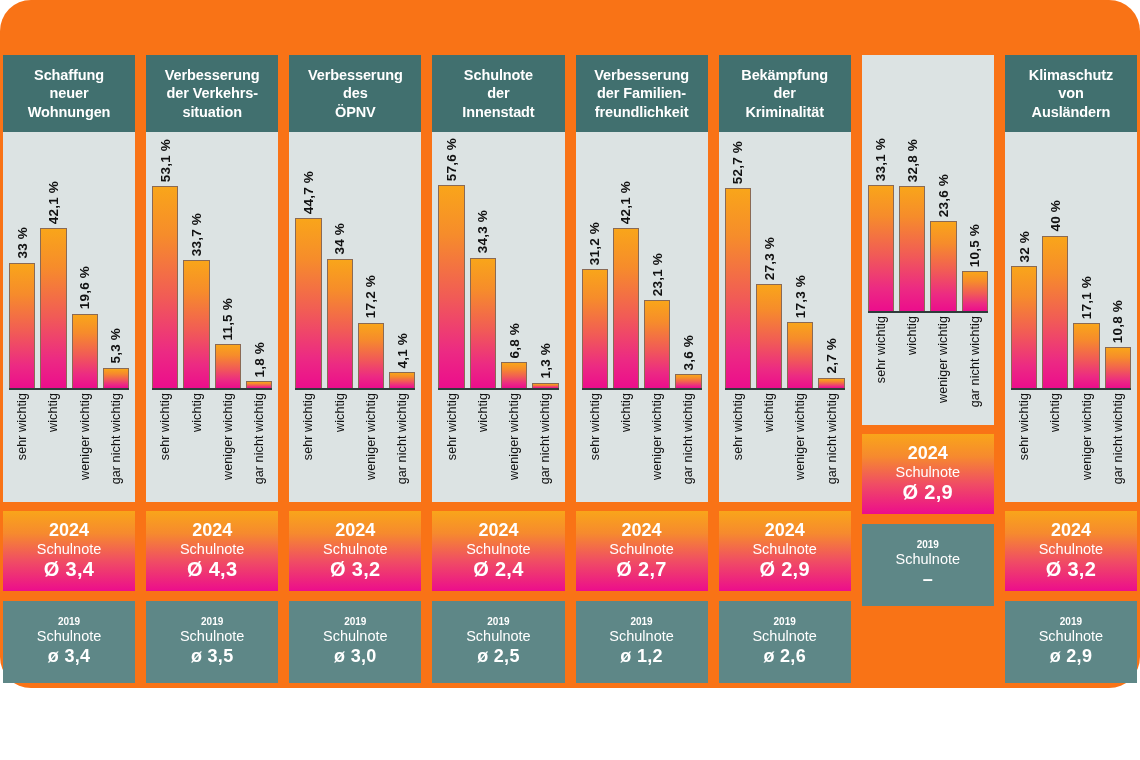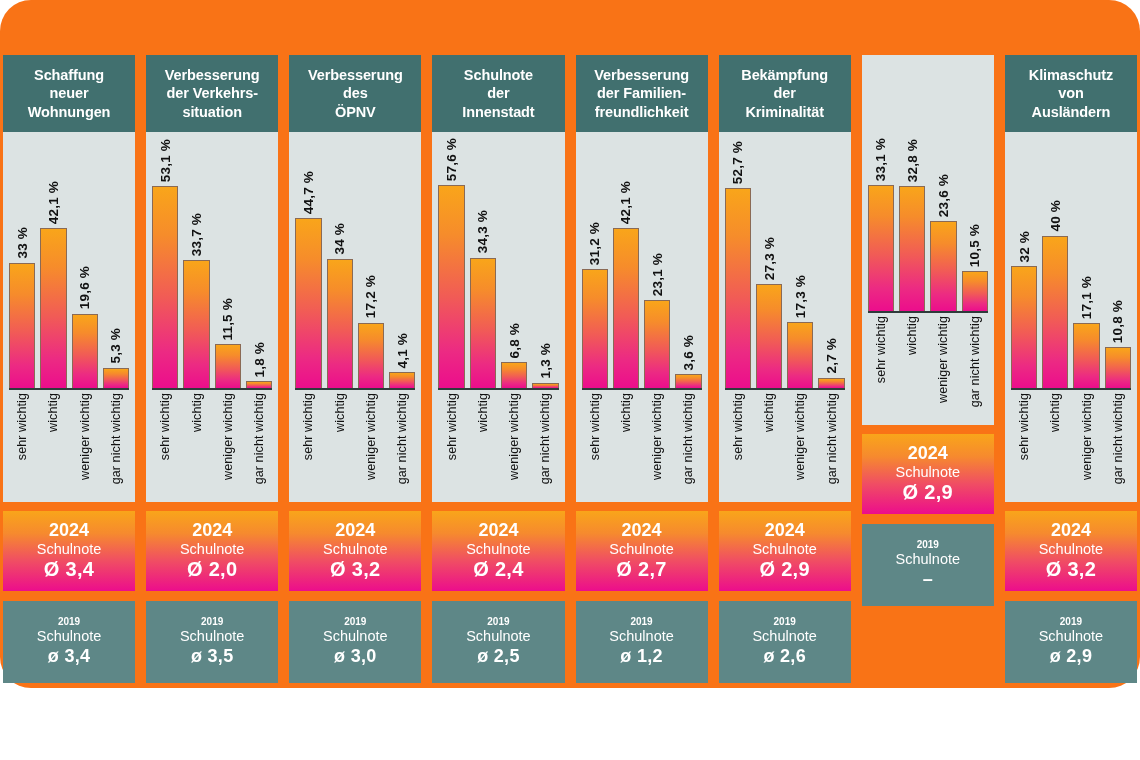--- a/index.html
+++ b/index.html
@@ -241,21 +241,21 @@
               <div class="cat-label">weniger wichtig</div>
             </div>
             <div class="cat-slot">
               <div class="cat-label">gar nicht wichtig</div>
             </div>
           </div>
         </div>
         <div class="note-2024">
           <div class="yr">2024</div>
           <div class="lbl">Schulnote</div>
-          <div class="grade">Ø 2,0</div>
+          <div class="grade">Ø 4,3</div>
         </div>
         <div class="note-2019">
           <div class="yr">2019</div>
           <div class="lbl">Schulnote</div>
           <div class="grade">ø 3,5</div>
         </div>
       </div>
       <div class="column">
         <div class="col-header">
           <div><span>Verbesserung</span><br><span>des</span><br><span>ÖPNV</span></div>

